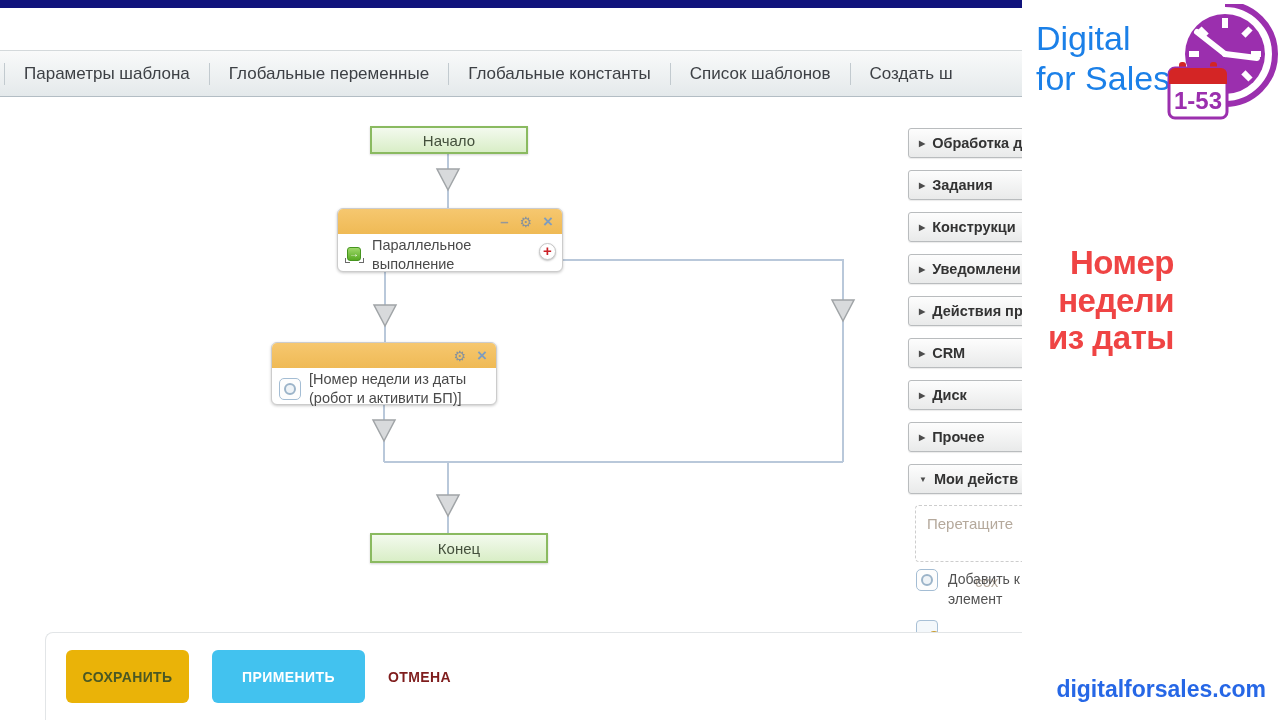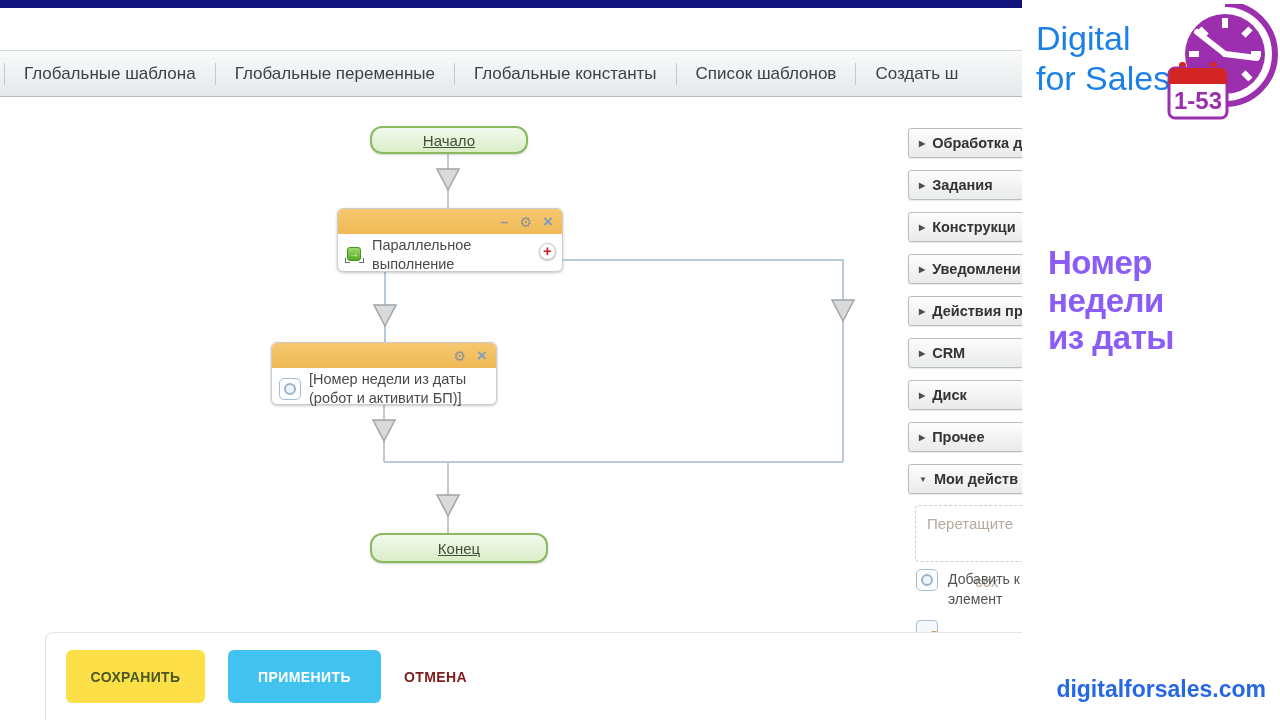--- a/index.html
+++ b/index.html
@@ -15,22 +15,22 @@
             border-top:1px solid #d4d9db; border-bottom:1px solid #b3bdc4;
             display:flex; align-items:stretch; }
   .tabsep { width:1px; height:22px; background:#c2cacf; align-self:center; }
   .tab { display:flex; align-items:center; padding:0 19px; font-size:17px; color:#3d4045; white-space:nowrap; cursor:pointer; }
 
   
   .canvas { position:absolute; left:0; top:97px; width:1022px; height:535px; background:#fff; }
   svg.connectors { position:absolute; left:0; top:0; width:1022px; height:720px; pointer-events:none; }
 
   .node { position:absolute; display:flex; align-items:center; justify-content:center;
-          background:linear-gradient(#f3faee,#d9eec7); border:2px solid #8aba60; border-radius:12px;
-          color:#44503c; font-size:15px; box-shadow:0 1px 2px rgba(0,0,0,.18); z-index:3;text-decoration:underline; }
+          background:linear-gradient(#f3faee,#d9eec7); border:2px solid #8aba60; border-radius:0;
+          color:#44503c; font-size:15px; box-shadow:0 1px 2px rgba(0,0,0,.18); z-index:3; }
   .node.start { left:370px; top:126px; width:158px; height:28px; }
   .node.end   { left:370px; top:533px; width:178px; height:30px; }
 
   .block { position:absolute; background:#fff; border:1px solid #ccc; border-radius:6px;
            box-shadow:0 1px 3px rgba(0,0,0,.22); z-index:3; }
   .block.parallel { left:337px; top:208px; width:226px; height:64px; }
   .block.activity { left:271px; top:342px; width:226px; height:63px; }
   .block-header { height:25px; background:linear-gradient(#f6c76f,#efba55); border-radius:5px 5px 0 0;
                   display:flex; align-items:center; justify-content:flex-end; gap:11px; padding-right:9px; }
   .hicon { line-height:1; cursor:pointer; }
@@ -77,45 +77,45 @@
               background:#f4f8fb; }
   .doc-icon::after { content:""; position:absolute; right:-4px; bottom:-4px; width:12px; height:12px;
               border-radius:50%; background:#e8b74a; border:1px solid #c79a2e; }
 
   
   .footer { position:absolute; left:45px; top:632px; width:977px; height:88px; background:#fff;
             border:1px solid #e2e5e7; border-right:none; border-bottom:none; border-radius:8px 0 0 0;
             display:flex; align-items:center; padding-left:20px; gap:23px; z-index:5; }
   .btn { border:none; border-radius:6px; font-family:"Liberation Sans",sans-serif; font-weight:bold;
          font-size:14px; letter-spacing:.4px; height:53px; cursor:pointer; }
-  .btn.save { width:139px; background:#fde047; color:#4a5824; }
+  .btn.save { width:123px; background:#eab308; color:#4a5824; }
   .btn.apply { width:153px; background:#42c2ef; color:#fff; }
   .cancel { color:#7f1d1d; font-weight:bold; font-size:14px; letter-spacing:.4px; cursor:pointer; }
 
   
   .sidebar { position:absolute; left:1022px; top:0; width:258px; height:720px; background:#fff; }
   .logo-text { position:absolute; left:14px; top:18px; font-size:34px; font-weight:normal;
                color:#1b80e8; line-height:40px; }
   .clock { position:absolute; left:141px; top:4px; }
-  .heading { position:absolute; left:26px; top:244px; font-size:33px; font-weight:800; color:#8b5cf6;
-             line-height:37.5px; letter-spacing:-.5px; }
+  .heading { position:absolute; left:26px; top:244px; font-size:33px; font-weight:800; color:#ef4444;
+             line-height:37.5px; letter-spacing:-.5px;text-align:right; }
   .subtext { position:absolute; left:26px; top:384px; font-size:28px; color:#141414; line-height:39px; }
   .website { position:absolute; right:14px; top:676px; font-size:23px; font-weight:bold; color:#2667e6;text-align:right; }
 </style>
 </head>
 <body>
 
 <div class="stage">
 
   <div class="main">
     <div class="topbar"></div>
 
     <div class="tabbar">
       <div class="tabsep" style="margin-left:4px"></div>
-      <div class="tab">Глобальные шаблона</div>
+      <div class="tab">Параметры шаблона</div>
       <div class="tabsep"></div>
       <div class="tab">Глобальные переменные</div>
       <div class="tabsep"></div>
       <div class="tab">Глобальные константы</div>
       <div class="tabsep"></div>
       <div class="tab">Список шаблонов</div>
       <div class="tabsep"></div>
       <div class="tab">Создать ш</div>
     </div>
 

